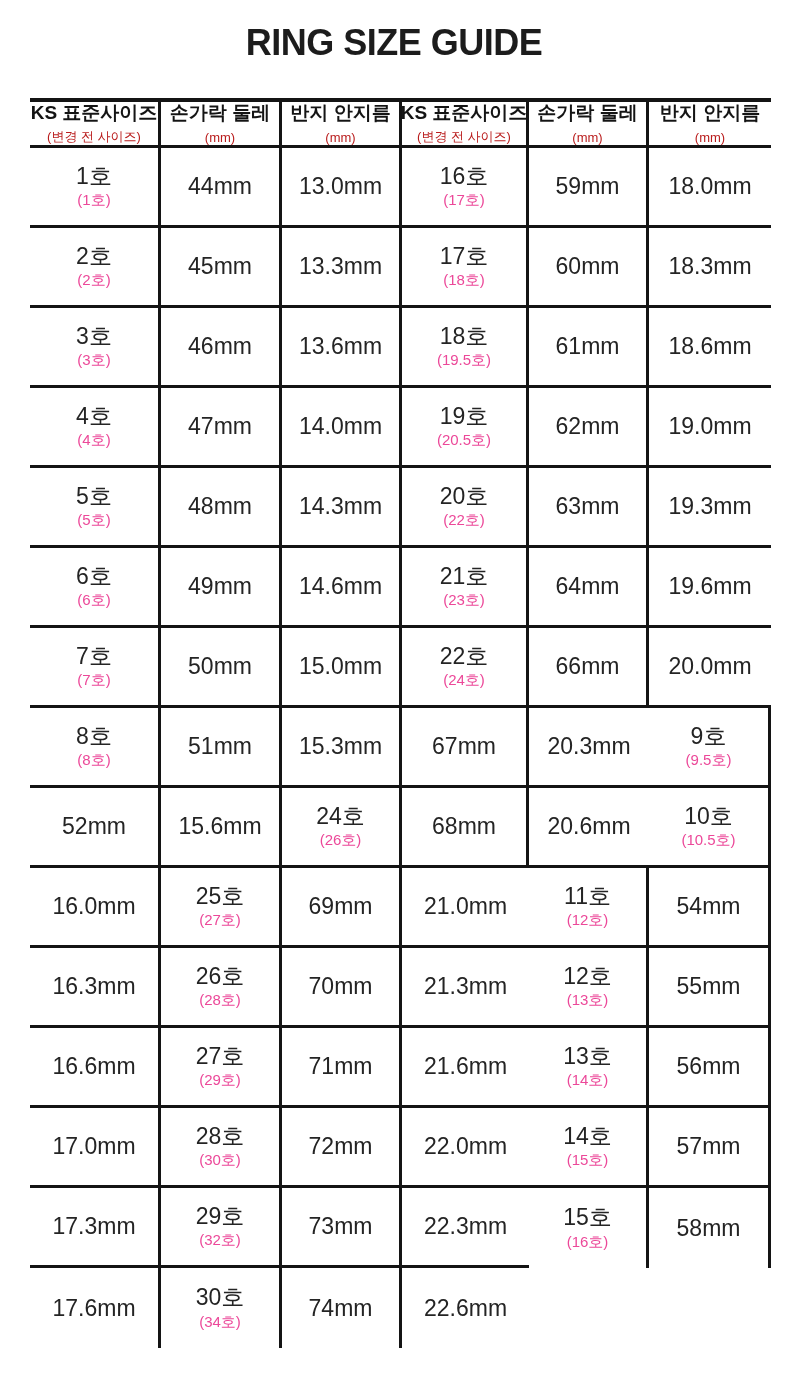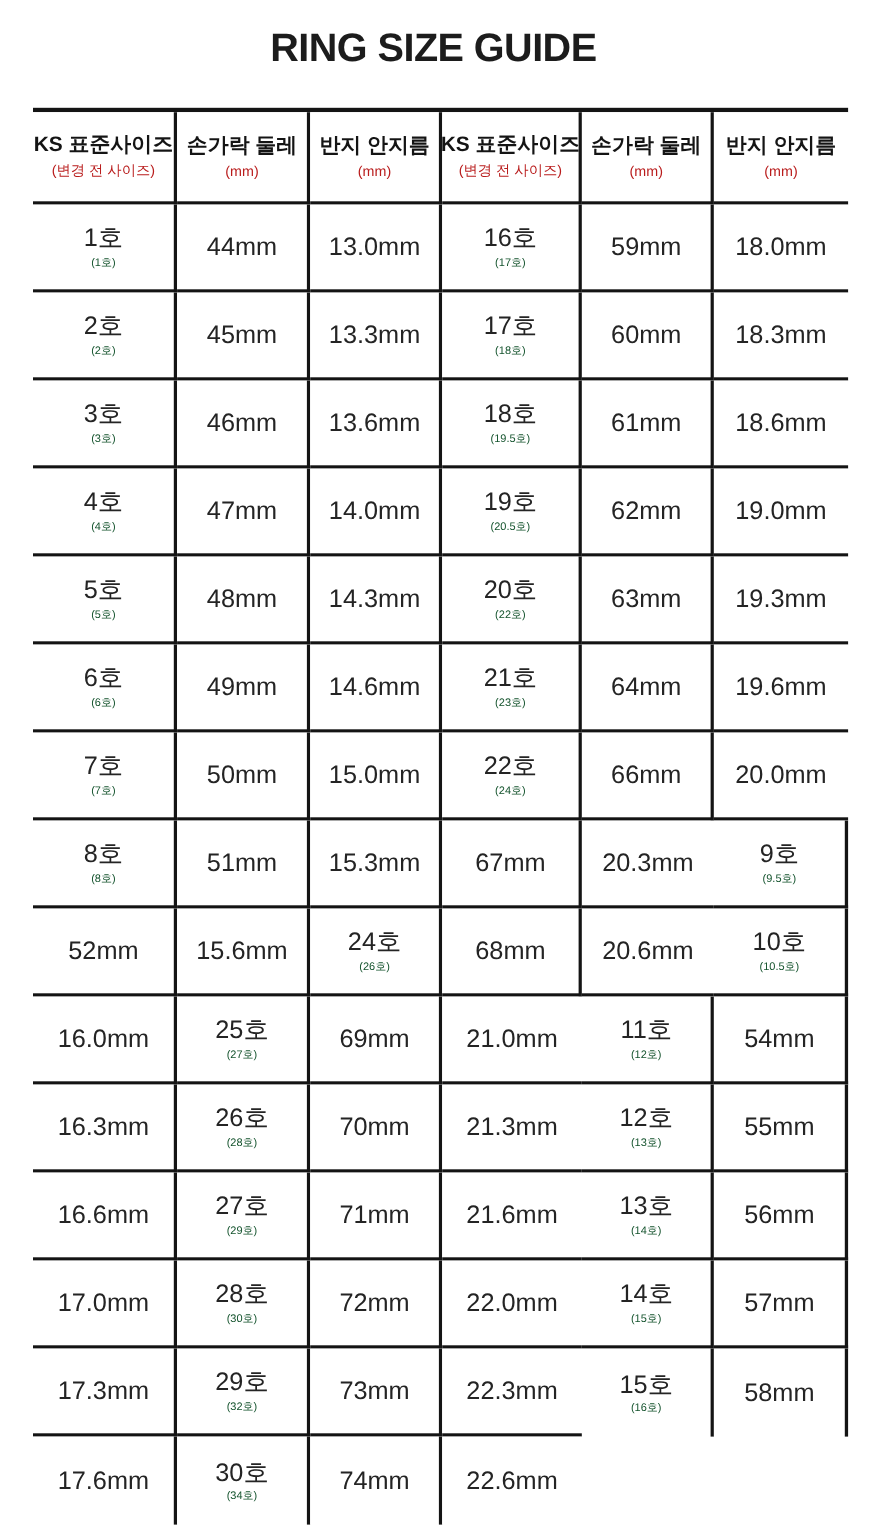--- a/index.html
+++ b/index.html
@@ -32,21 +32,21 @@
     display: flex;
     flex-direction: column;
     align-items: center;
     justify-content: center;
     text-align: center;
     border-bottom: 3px solid #141414;
     background: #ffffff;
     overflow: hidden;
   }
   .cell.v-line { border-right: 3px solid #141414; }
-  .cell.header { height: 84px; }
+  .cell.header { height: 46px; justify-content: space-between; }
   .cell.body { height: 80px; }
   .cell.last-row { border-bottom: none; }
   .h-main {
     font-size: 19px;
     font-weight: bold;
     color: #141414;
     line-height: 1.2;
     white-space: nowrap;
   }
   .h-sub {
@@ -55,22 +55,22 @@
     margin-top: 3px;
     white-space: nowrap;
   }
   .c-main {
     font-size: 23px;
     color: #242424;
     line-height: 1.15;
     white-space: nowrap;
   }
   .c-sub {
-    font-size: 10px;
-    color: #14532d;
+    font-size: 15px;
+    color: #ec4899;
     margin-top: 2px;
     white-space: nowrap;
   }
 </style>
 </head>
 <body>
 
 <div class="title">RING SIZE GUIDE</div>
 
 <div class="size-table">

